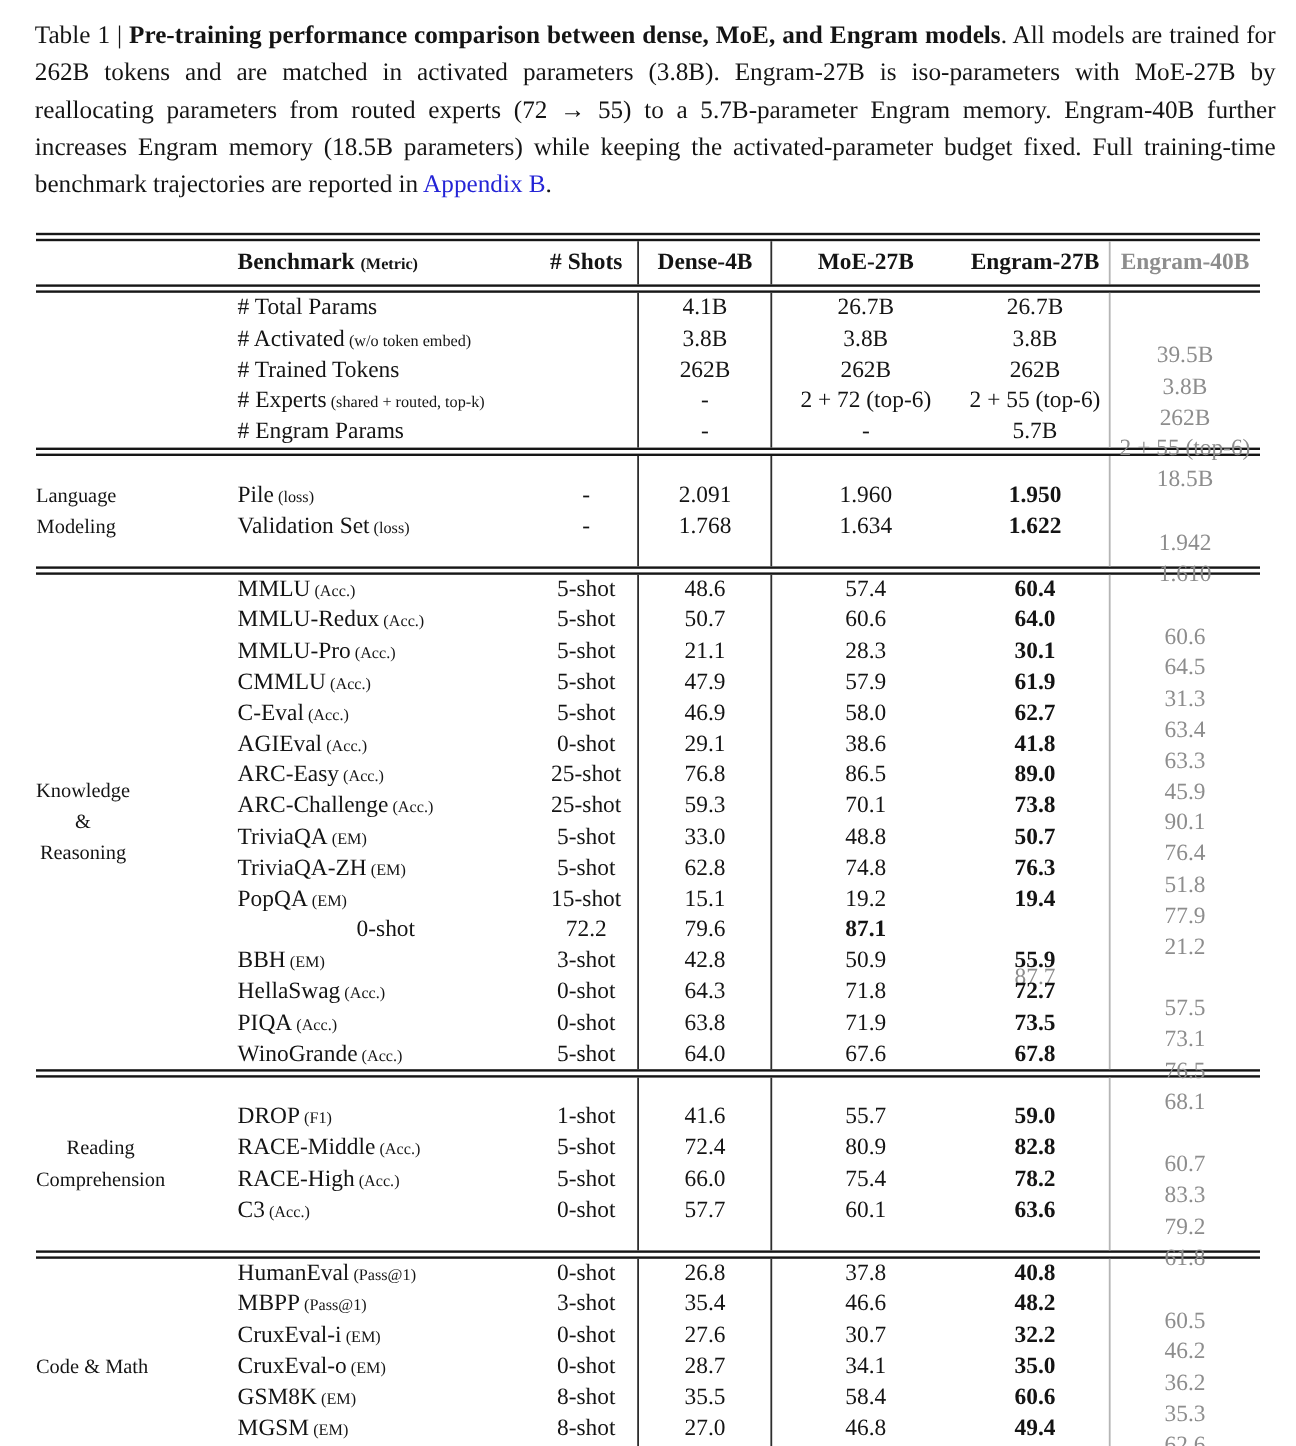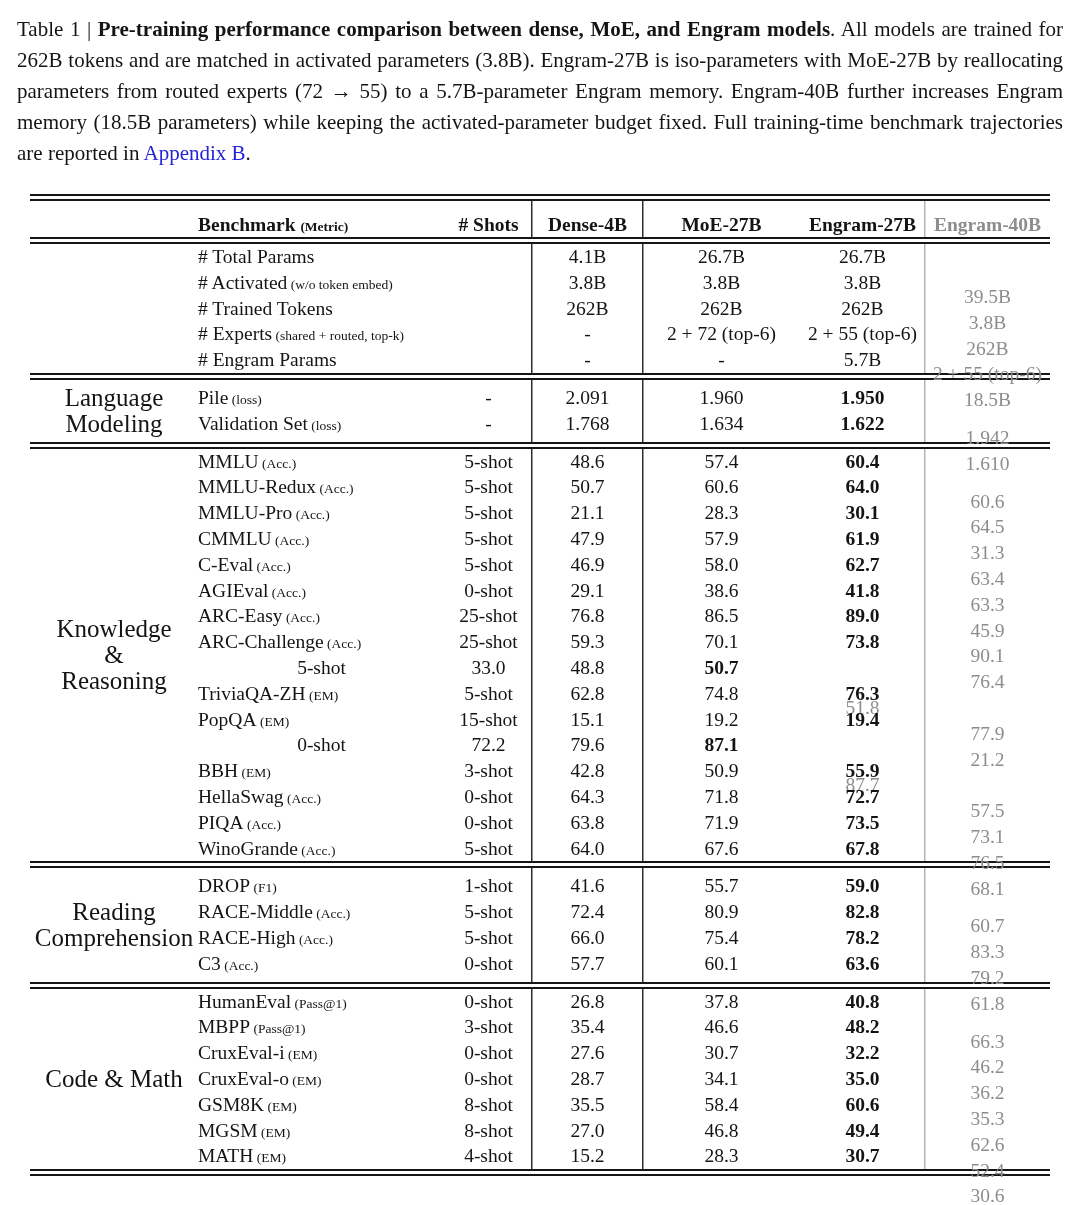--- a/index.html
+++ b/index.html
@@ -3,54 +3,54 @@
 <meta charset="utf-8">
 <style>
   html,body{margin:0;padding:0;}
   body{
     width:1080px;height:1205px;overflow:hidden;background:#ffffff;
     font-family:"Liberation Serif","DejaVu Serif",serif;color:#141414;
     -webkit-font-smoothing:antialiased;
   }
   
   .caption{
-    margin:14px 17px 25px 17px;
+    margin:14px 17px 25px 29px;
     font-size:21px;line-height:31px;text-align:justify;
   }
   .caption b{font-weight:700;}
   .appendix-link{color:#2424d6;cursor:pointer;text-decoration:none;}
   
   .ptable{margin:0 30px;width:1020px;}
   .drule{height:3px;border-top:2px solid #161616;border-bottom:2px solid #161616;}
   .thead{
     display:grid;grid-template-columns:168px 247px 87px 111px 157px 125px 125px;
-    height:36px;line-height:48px;font-weight:700;white-space:nowrap;
+    height:36px;line-height:36px;font-weight:700;white-space:nowrap;
     background-image:linear-gradient(#2e2e2e,#2e2e2e),linear-gradient(#2e2e2e,#2e2e2e),linear-gradient(#b5b5b5,#b5b5b5);
     background-position:501px 0,612px 0,894px 0;
     background-size:1.5px 100%,1.5px 100%,1.5px 100%;
     background-repeat:no-repeat;
   }
   .thead .hc{font-size:19.5px;}
   .thead .ctr{text-align:center;}
   .hsub{font-size:13.5px;font-weight:700;}
   .muted{color:#8d8d8d;}
   .section{display:flex;}
   .gcell{
-    width:168px;display:flex;align-items:center;justify-content:center;
-    text-align:center;font-size:25px;
+    width:168px;display:flex;align-items:center;justify-content:flex-start;
+    text-align:center;font-size:17px;
   }
   .gcell .gl{line-height:26px;}
   .rows{
     flex:1;
     background-image:linear-gradient(#2e2e2e,#2e2e2e),linear-gradient(#2e2e2e,#2e2e2e),linear-gradient(#b5b5b5,#b5b5b5);
     background-position:333px 0,444px 0,726px 0;
     background-size:1.5px 100%,1.5px 100%,1.5px 100%;
     background-repeat:no-repeat;
   }
-  .pad .rows{padding:5px 0;}
+  .pad .rows{padding:20px 0;}
   .trow{
     display:grid;grid-template-columns:247px 87px 111px 157px 125px 125px;
     height:25.8px;line-height:25.8px;white-space:nowrap;
   }
   .cell{font-size:19.5px;}
   .bsub{font-size:13.5px;}
   .shots,.val{text-align:center;}
   .v3{color:#8d8d8d;margin-top:40px;}
   .bold27 .v2{font-weight:700;}
 </style>
@@ -215,20 +215,21 @@
           </div>
           <div class="trow">
             <div class="cell bench"><span class="bname">ARC-Challenge</span><span class="bsub"> (Acc.)</span></div>
             <div class="cell shots">25-shot</div>
             <div class="cell val v0">59.3</div>
             <div class="cell val v1">70.1</div>
             <div class="cell val v2">73.8</div>
             <div class="cell val v3">76.4</div>
           </div>
           <div class="trow">
+            <div class="cell bench"><span class="bname">TriviaQA</span><span class="bsub"> (EM)</span></div>
             <div class="cell shots">5-shot</div>
             <div class="cell val v0">33.0</div>
             <div class="cell val v1">48.8</div>
             <div class="cell val v2">50.7</div>
             <div class="cell val v3">51.8</div>
           </div>
           <div class="trow">
             <div class="cell bench"><span class="bname">TriviaQA-ZH</span><span class="bsub"> (EM)</span></div>
             <div class="cell shots">5-shot</div>
             <div class="cell val v0">62.8</div>
@@ -335,21 +336,21 @@
             <div class="gl">Code &amp; Math</div>
           </div>
         </div>
         <div class="rows">
           <div class="trow">
             <div class="cell bench"><span class="bname">HumanEval</span><span class="bsub"> (Pass@1)</span></div>
             <div class="cell shots">0-shot</div>
             <div class="cell val v0">26.8</div>
             <div class="cell val v1">37.8</div>
             <div class="cell val v2">40.8</div>
-            <div class="cell val v3">66.3</div>
+            <div class="cell val v3">60.5</div>
           </div>
           <div class="trow">
             <div class="cell bench"><span class="bname">MBPP</span><span class="bsub"> (Pass@1)</span></div>
             <div class="cell shots">3-shot</div>
             <div class="cell val v0">35.4</div>
             <div class="cell val v1">46.6</div>
             <div class="cell val v2">48.2</div>
             <div class="cell val v3">46.2</div>
           </div>
           <div class="trow">

